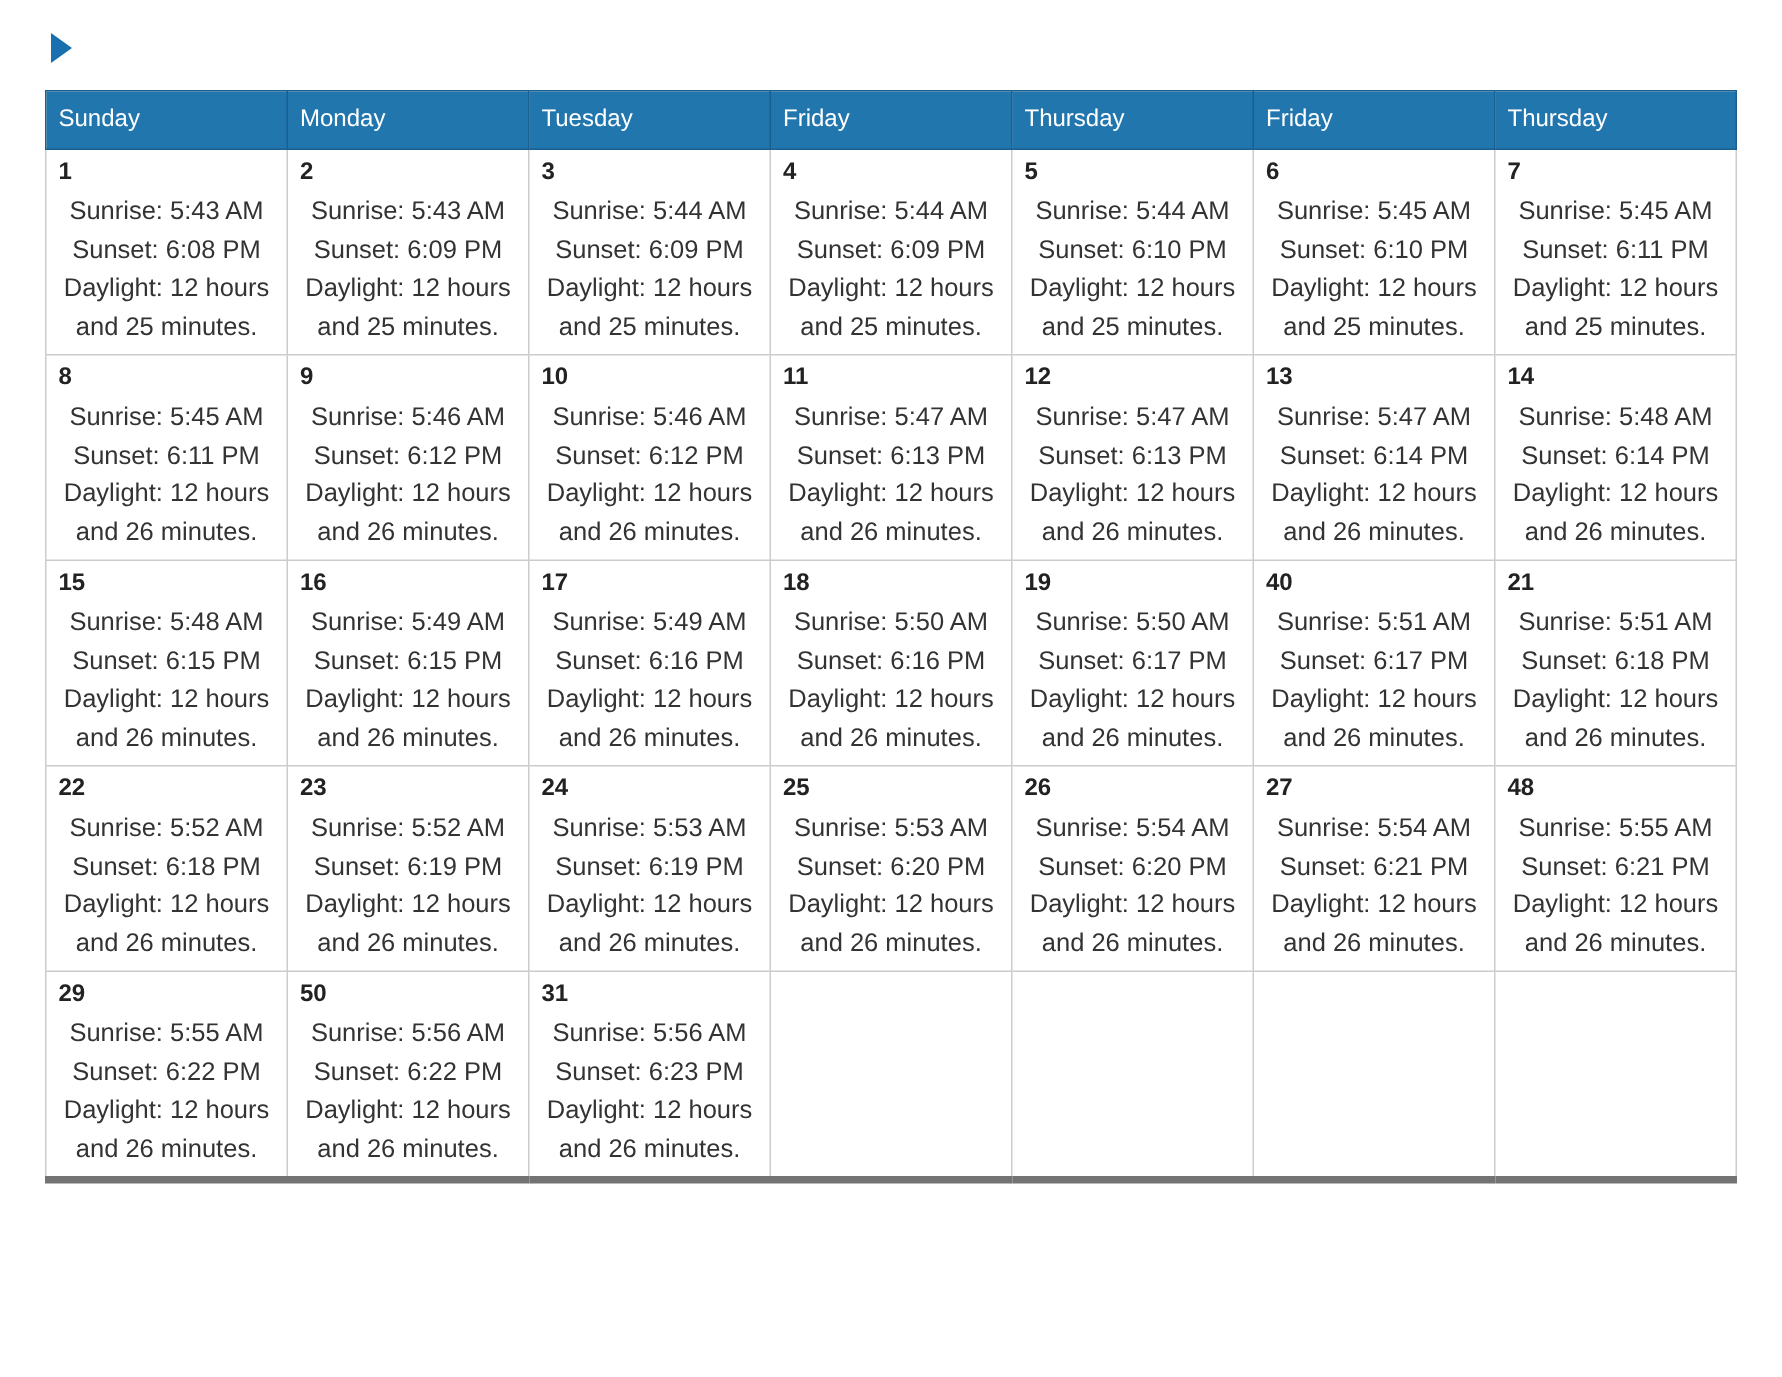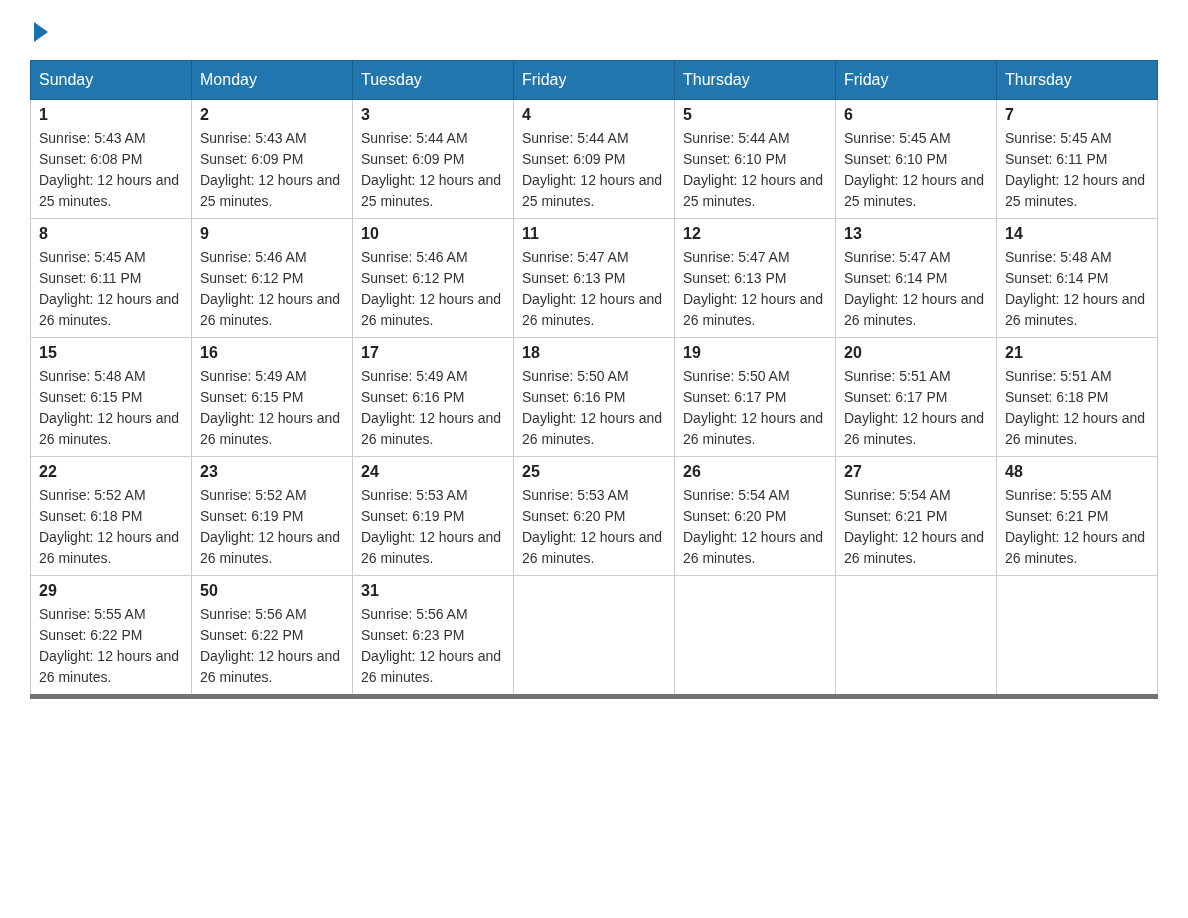--- a/index.html
+++ b/index.html
@@ -83,23 +83,24 @@
       min-height: 110px;
     }
     .day-number {
       font-size: 16px;
       font-weight: bold;
       color: #222;
       display: block;
       margin-bottom: 4px;
     }
     .day-info {
-      font-size: 14px;
+      font-size: 17px;
       color: #333;
       line-height: 1.5;
+      text-align: center;
     }
     .empty-cell {
       background: #fff;
     }
     tr:last-child td {
       border-bottom: 5px solid #737373;
     }
   </style>
 </head>
 <body>
@@ -206,21 +207,21 @@
       </td>
         <td>
         <span class="day-number">18</span>
         <div class="day-info">Sunrise: 5:50 AM<br>Sunset: 6:16 PM<br>Daylight: 12 hours and 26 minutes.</div>
       </td>
         <td>
         <span class="day-number">19</span>
         <div class="day-info">Sunrise: 5:50 AM<br>Sunset: 6:17 PM<br>Daylight: 12 hours and 26 minutes.</div>
       </td>
         <td>
-        <span class="day-number">20</span>
+        <span class="day-number">40</span>
         <div class="day-info">Sunrise: 5:51 AM<br>Sunset: 6:17 PM<br>Daylight: 12 hours and 26 minutes.</div>
       </td>
         <td>
         <span class="day-number">21</span>
         <div class="day-info">Sunrise: 5:51 AM<br>Sunset: 6:18 PM<br>Daylight: 12 hours and 26 minutes.</div>
       </td>
       </tr>
       <tr>
         <td>
         <span class="day-number">22</span>

